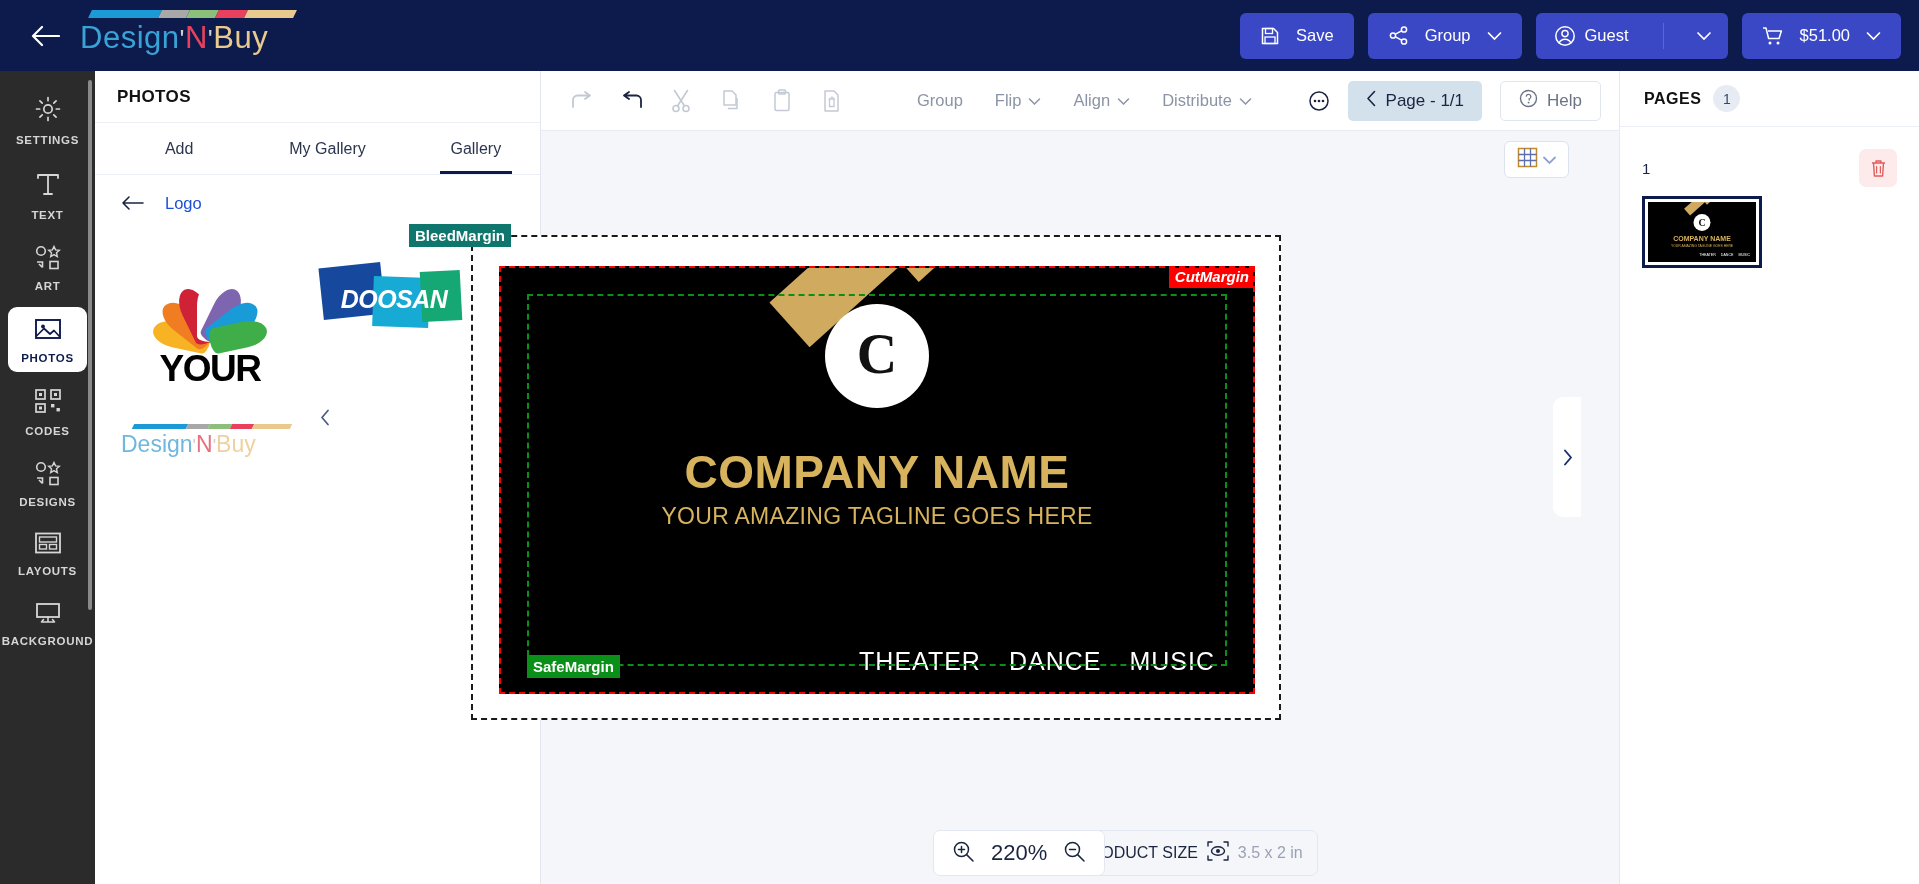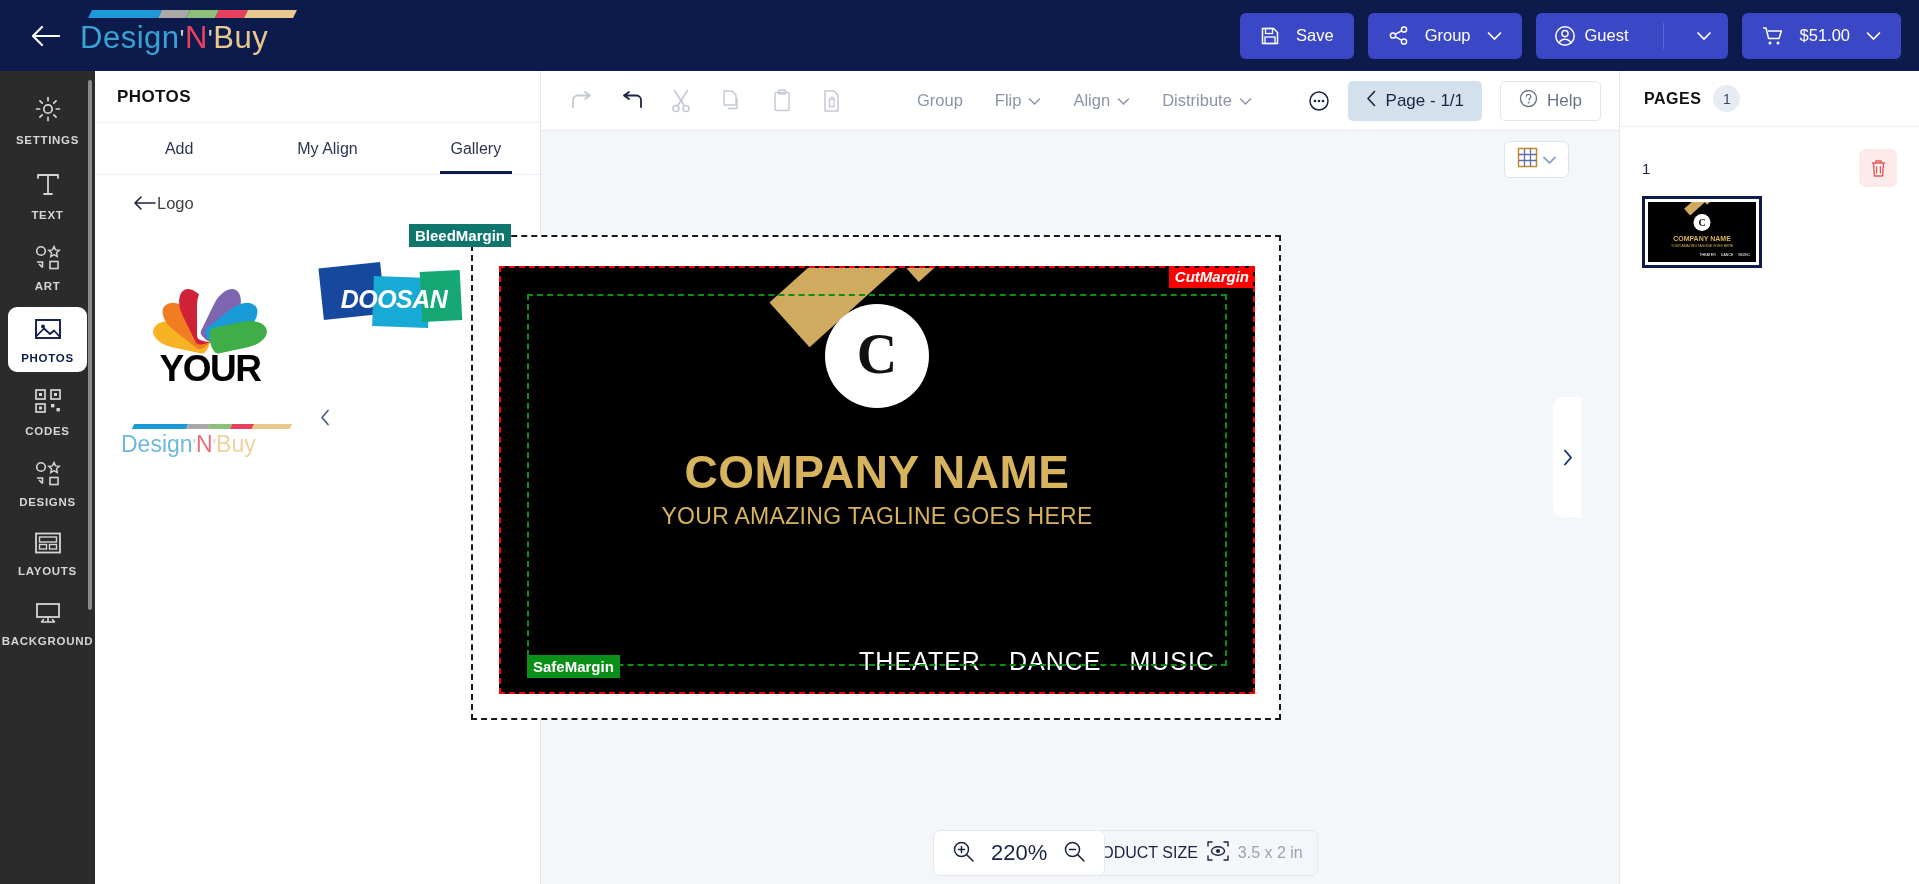--- a/index.html
+++ b/index.html
@@ -83,22 +83,22 @@
   .tabs { height: 52px; display: flex; align-items: stretch; border-bottom: 1px solid #eceff5; }
   .tab {
     flex: 1; display: flex; align-items: center; justify-content: center;
     font-size: 16px; color: #2c3550; cursor: pointer; position: relative; margin-left: 20px;
   }
   .tab.active::after {
     content: ""; position: absolute; bottom: 0; left: 22%; width: 56%;
     height: 3px; background: #0d1b4c;
   }
   .crumb {
-    height: 56px; display: flex; align-items: center; 
-    padding-left: 38px; font-size: 16.5px; color: #404040;
+    height: 56px; display: flex; align-items: center; gap: 20px;
+    padding-left: 26px; font-size: 16.5px; color: #1d4ed8;
   }
   .crumb-back { cursor: pointer; display: flex; align-items: center; }
 
   .gallery { padding: 10px 26px 0; }
   .grow { display: flex; gap: 22px; align-items: flex-start; }
   .gitem { cursor: pointer; }
 
   
   .cnbc { width: 178px; }
   .peacock { position: relative; width: 130px; height: 105px; margin: 0 auto; }
@@ -452,21 +452,21 @@
       </span>
       <span class="lbl">BACKGROUND</span>
     </div>
   </div>
   <div class="rail-scroll"></div>
 
   <div class="panel">
     <div class="panel-title">PHOTOS</div>
     <div class="tabs">
       <div class="tab">Add</div>
-      <div class="tab">My Align</div>
+      <div class="tab">My Gallery</div>
       <div class="tab active">Gallery</div>
     </div>
     <div class="crumb">
       <span class="crumb-back">
         <svg width="24" height="16" viewBox="0 0 24 16">
             <path d="M8 2 L2 8 L8 14 M2 8 H22" stroke="#1b2440" stroke-width="1.6" fill="none" stroke-linecap="round" stroke-linejoin="round"></path>
           </svg>
       </span>
       <span>Logo</span>
     </div>

